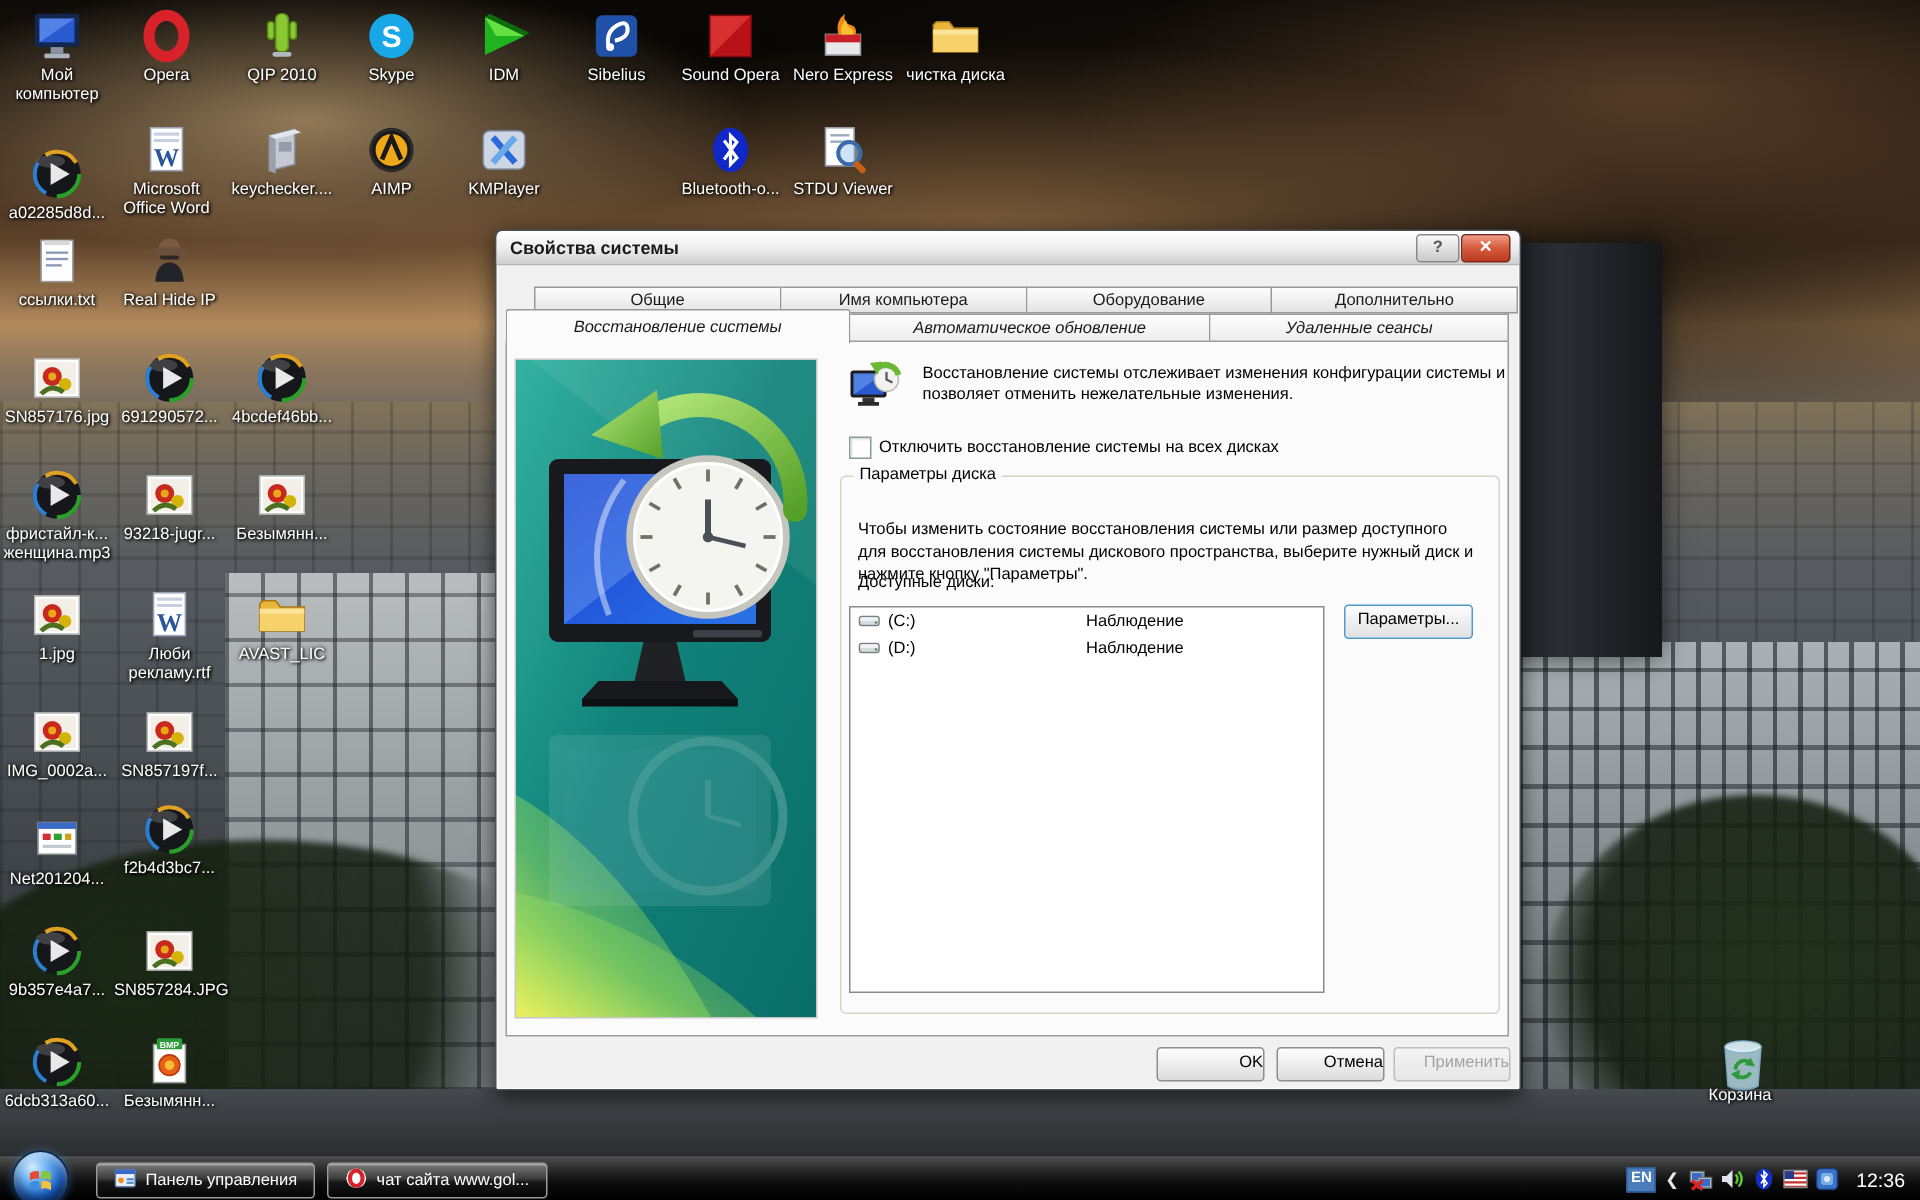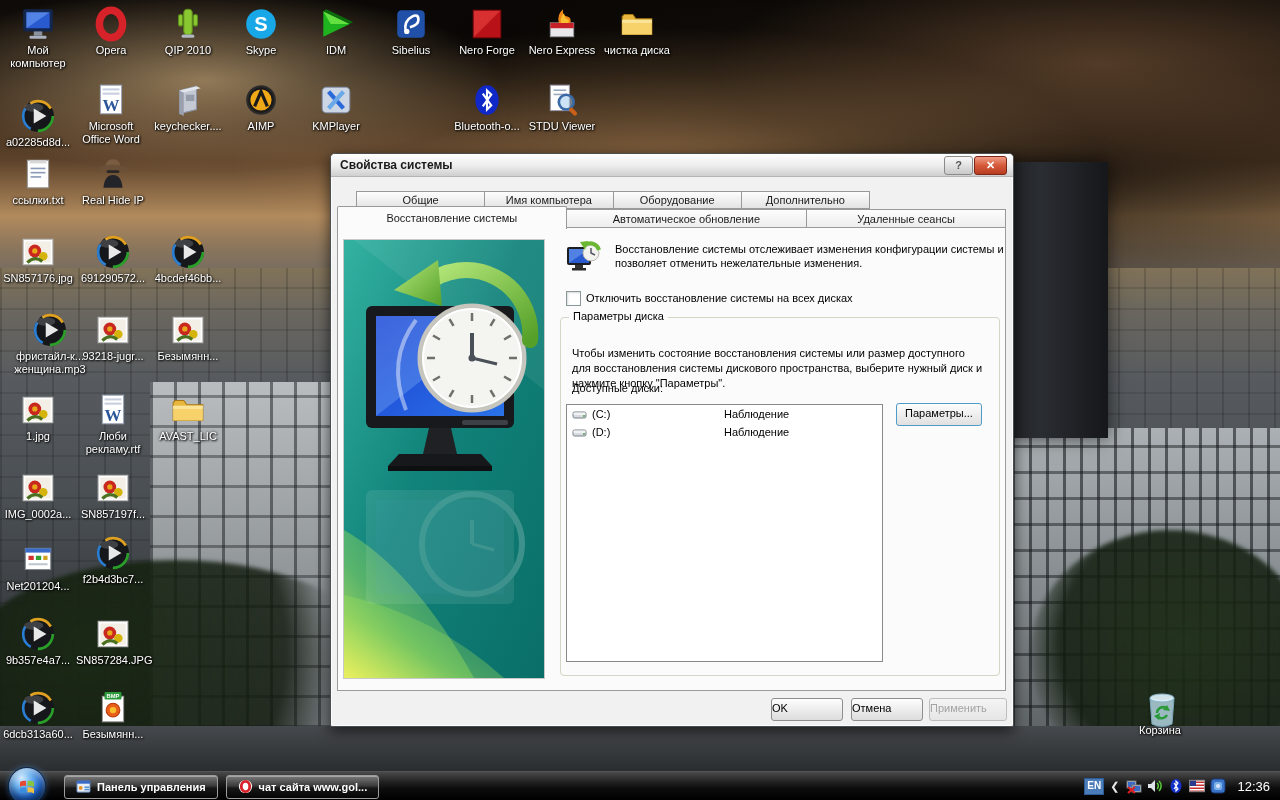--- a/index.html
+++ b/index.html
@@ -56,25 +56,25 @@
   #titlebar{position:absolute;left:0;top:0;right:0;height:22px;border-radius:4px 4px 0 0;
     background:linear-gradient(180deg,#ffffff,#ececec 55%,#cfcfcf);
     border-bottom:1px solid #b5b5b5;}
   #title{position:absolute;left:9px;top:4px;font-weight:bold;font-size:12px;color:#1a1a1a;}
   .tb-btn{position:absolute;top:2px;height:17px;border-radius:3px;text-align:center;
     font-weight:bold;font-size:11px;line-height:16px;cursor:default;}
   #btn-help{right:40px;width:27px;background:linear-gradient(180deg,#fafafa,#c9c9c9);
     border:1px solid #8a8a8a;color:#555;}
   #btn-close{right:6px;width:31px;background:linear-gradient(180deg,#f09c86,#d55a3a 50%,#b93c20);
     border:1px solid #7d2718;color:#fff;}
-  .tabs-back{position:absolute;left:25px;top:37px;width:514px;height:18px;display:flex;}
+  .tabs-back{position:absolute;left:25px;top:37px;width:656px;height:18px;display:flex;}
   .tab-back{flex:1;border:1px solid #999;border-left-width:0;background:linear-gradient(180deg,#fdfdfd,#e3e3e3);
     text-align:center;line-height:17px;color:#1a1a1a;}
   .tab-back:first-child{border-left-width:1px;}
-  .tabs-front{position:absolute;left:6px;top:55px;width:669px;height:30px;display:flex;}
+  .tabs-front{position:absolute;left:6px;top:55px;width:669px;height:30px;display:flex;font-style:italic;}
   .tab-front{border:1px solid #999;border-left-width:0;background:linear-gradient(180deg,#fdfdfd,#e3e3e3);
     text-align:center;line-height:18px;color:#1a1a1a;}
   .tab-front:first-child{border-left-width:1px;}
   .tab-front.active{background:#fbfbfb;border-bottom:none;height:22px;margin-top:-3px;line-height:22px;
     border-left-width:1px;z-index:3;position:relative;border-radius:2px 2px 0 0;}
   #tabpage{position:absolute;left:6px;top:73px;width:667px;height:462px;background:#fbfbfb;
     border:1px solid #9b9b9b;z-index:2;}
   #graphic{position:absolute;left:5px;top:11px;width:200px;height:438px;border:1px solid #c8c8c8;}
   #hdr-icon{position:absolute;left:227px;top:12px;width:36px;height:36px;}
   #hdr-text{position:absolute;left:277px;top:14px;width:396px;line-height:14px;color:#000;}
@@ -94,35 +94,35 @@
   #lh-sep1,#lh-sep2{position:absolute;top:2px;width:1px;height:14px;background:#dcdcdc;}
   #lh-sep1{left:150px;} #lh-sep2{left:298px;}
   .lrow{position:relative;height:18px;line-height:18px;color:#000;}
   .lrow .drv{position:absolute;left:5px;top:3px;width:16px;height:12px;}
   .lrow .dname{position:absolute;left:25px;}
   .lrow .dstat{position:absolute;left:157px;}
   .pbtn{position:absolute;left:335px;top:85px;width:84px;height:21px;
     background:linear-gradient(180deg,#fdfdfd,#e0e0e0);border:1px solid #4e9ac8;border-radius:3px;
     box-shadow:0 0 0 1px #aednf4,0 0 4px #8ecdea;text-align:center;line-height:19px;color:#000;}
   .dlg-btn{position:absolute;top:544px;height:21px;background:linear-gradient(180deg,#fefefe,#dcdcdc);
-    border:1px solid #8e8e8e;border-radius:3px;text-align:left;line-height:19px;color:#000;}
+    border:1px solid #8e8e8e;border-radius:3px;text-align:right;line-height:19px;color:#000;}
   #btn-ok{left:440px;width:70px;}
   #btn-cancel{left:520px;width:70px;}
   #btn-apply{left:598px;width:76px;color:#a3a3a3;border-color:#bdbdbd;
     background:linear-gradient(180deg,#f4f4f4,#e6e6e6);}
   
   #taskbar{position:absolute;left:0;bottom:0;width:1280px;height:28px;z-index:20;
     background:linear-gradient(180deg,#4a4a4a 0%,#222 35%,#0c0c0c 60%,#000 100%);
     border-top:1px solid #555;display:flex;align-items:center;}
   #orb{position:absolute;left:8px;top:-5px;width:36px;height:36px;border-radius:50%;
     background:radial-gradient(circle at 35% 28%, #d3ecff 0%, #6db3f2 28%, #1e63c8 58%, #0a3a80 82%, #052244);
     border:1px solid #0a2a50;box-shadow:inset 0 -5px 8px rgba(0,0,0,.5), inset 0 3px 5px rgba(255,255,255,.55), 0 0 6px rgba(80,160,255,.4);
     display:flex;align-items:center;justify-content:center;}
   #orb svg{width:20px;height:20px;}
-  #tasks{position:absolute;left:64px;top:3px;display:flex;gap:8px;font-weight:bold;}
+  #tasks{position:absolute;left:64px;top:3px;display:flex;gap:8px;}
   .task{height:22px;display:flex;align-items:center;gap:6px;padding:0 11px;border-radius:3px;
     background:linear-gradient(180deg,#7a7a7a 0%,#3a3a3a 45%,#171717 55%,#050505 100%);
     border:1px solid #9c9c9c;box-shadow:inset 0 1px 0 rgba(255,255,255,.35);color:#fff;}
   .task svg{width:15px;height:15px;}
   #tray{position:absolute;right:0;top:0;height:28px;display:flex;align-items:center;gap:6px;padding-right:10px;}
   #lang{width:18px;height:15px;background:#4a7cba;border:1px solid #2c5a94;color:#fff;
     font-weight:bold;font-size:10px;text-align:center;line-height:14px;}
   #chevron{color:#e8e8e8;font-size:11px;}
   .tray-ico{width:17px;height:17px;display:flex;align-items:center;justify-content:center;}
   .tray-ico svg{width:16px;height:16px;}
@@ -204,21 +204,21 @@
       <span class="dlabel">Sibelius</span>
     </div>
     <div class="dicon" style="left: 450px; top: 6px;">
       <span class="dico">
         <svg viewBox="0 0 34 34">
           <rect x="4" y="4" width="26" height="26" fill="#b81218"></rect>
           <polygon points="4,4 30,4 4,30" fill="#d83030"></polygon>
           <rect x="4" y="4" width="26" height="26" fill="none" stroke="#7a0a0e"></rect>
         </svg>
       </span>
-      <span class="dlabel">Nero Forge</span>
+      <span class="dlabel">Sound Opera</span>
     </div>
     <div class="dicon" style="left: 525px; top: 6px;">
       <span class="dico">
         <svg viewBox="0 0 34 34">
           <rect x="6" y="16" width="22" height="13" fill="#e8e8ea" stroke="#9a9aa2"></rect>
           <rect x="6" y="16" width="22" height="5" fill="#c82028"></rect>
           <path d="M14 16 Q12 8 18 3 Q17 9 22 10 Q26 11 25 16 Z" fill="#f08818"></path>
           <path d="M16 16 Q15 10 19 7 Q19 11 23 13 Q24 14 23 16 Z" fill="#f8c030"></path>
         </svg>
       </span>
@@ -367,21 +367,21 @@
           <circle cx="17" cy="17" r="15" fill="#15171a"></circle>
           <circle cx="17" cy="17" r="14" fill="none" stroke="#2aa02a" stroke-width="2.5" stroke-dasharray="22 66"></circle>
           <circle cx="17" cy="17" r="14" fill="none" stroke="#2a7fd4" stroke-width="2.5" stroke-dasharray="22 66" stroke-dashoffset="-29"></circle>
           <circle cx="17" cy="17" r="14" fill="none" stroke="#e0a020" stroke-width="2.5" stroke-dasharray="22 66" stroke-dashoffset="-58"></circle>
           <polygon points="13,10 25,17 13,24" fill="#e8e8e8"></polygon>
           <ellipse cx="13" cy="9" rx="9" ry="4" fill="rgba(255,255,255,.18)"></ellipse>
         </svg>
       </span>
       <span class="dlabel">4bcdef46bb...</span>
     </div>
-    <div class="dicon" style="left: 1px; top: 312px; padding-left: 12px;">
+    <div class="dicon" style="left: 1px; top: 312px;">
       <span class="dico">
         <svg viewBox="0 0 34 34">
           <circle cx="17" cy="17" r="15" fill="#15171a"></circle>
           <circle cx="17" cy="17" r="14" fill="none" stroke="#2aa02a" stroke-width="2.5" stroke-dasharray="22 66"></circle>
           <circle cx="17" cy="17" r="14" fill="none" stroke="#2a7fd4" stroke-width="2.5" stroke-dasharray="22 66" stroke-dashoffset="-29"></circle>
           <circle cx="17" cy="17" r="14" fill="none" stroke="#e0a020" stroke-width="2.5" stroke-dasharray="22 66" stroke-dashoffset="-58"></circle>
           <polygon points="13,10 25,17 13,24" fill="#e8e8e8"></polygon>
           <ellipse cx="13" cy="9" rx="9" ry="4" fill="rgba(255,255,255,.18)"></ellipse>
         </svg>
       </span>

